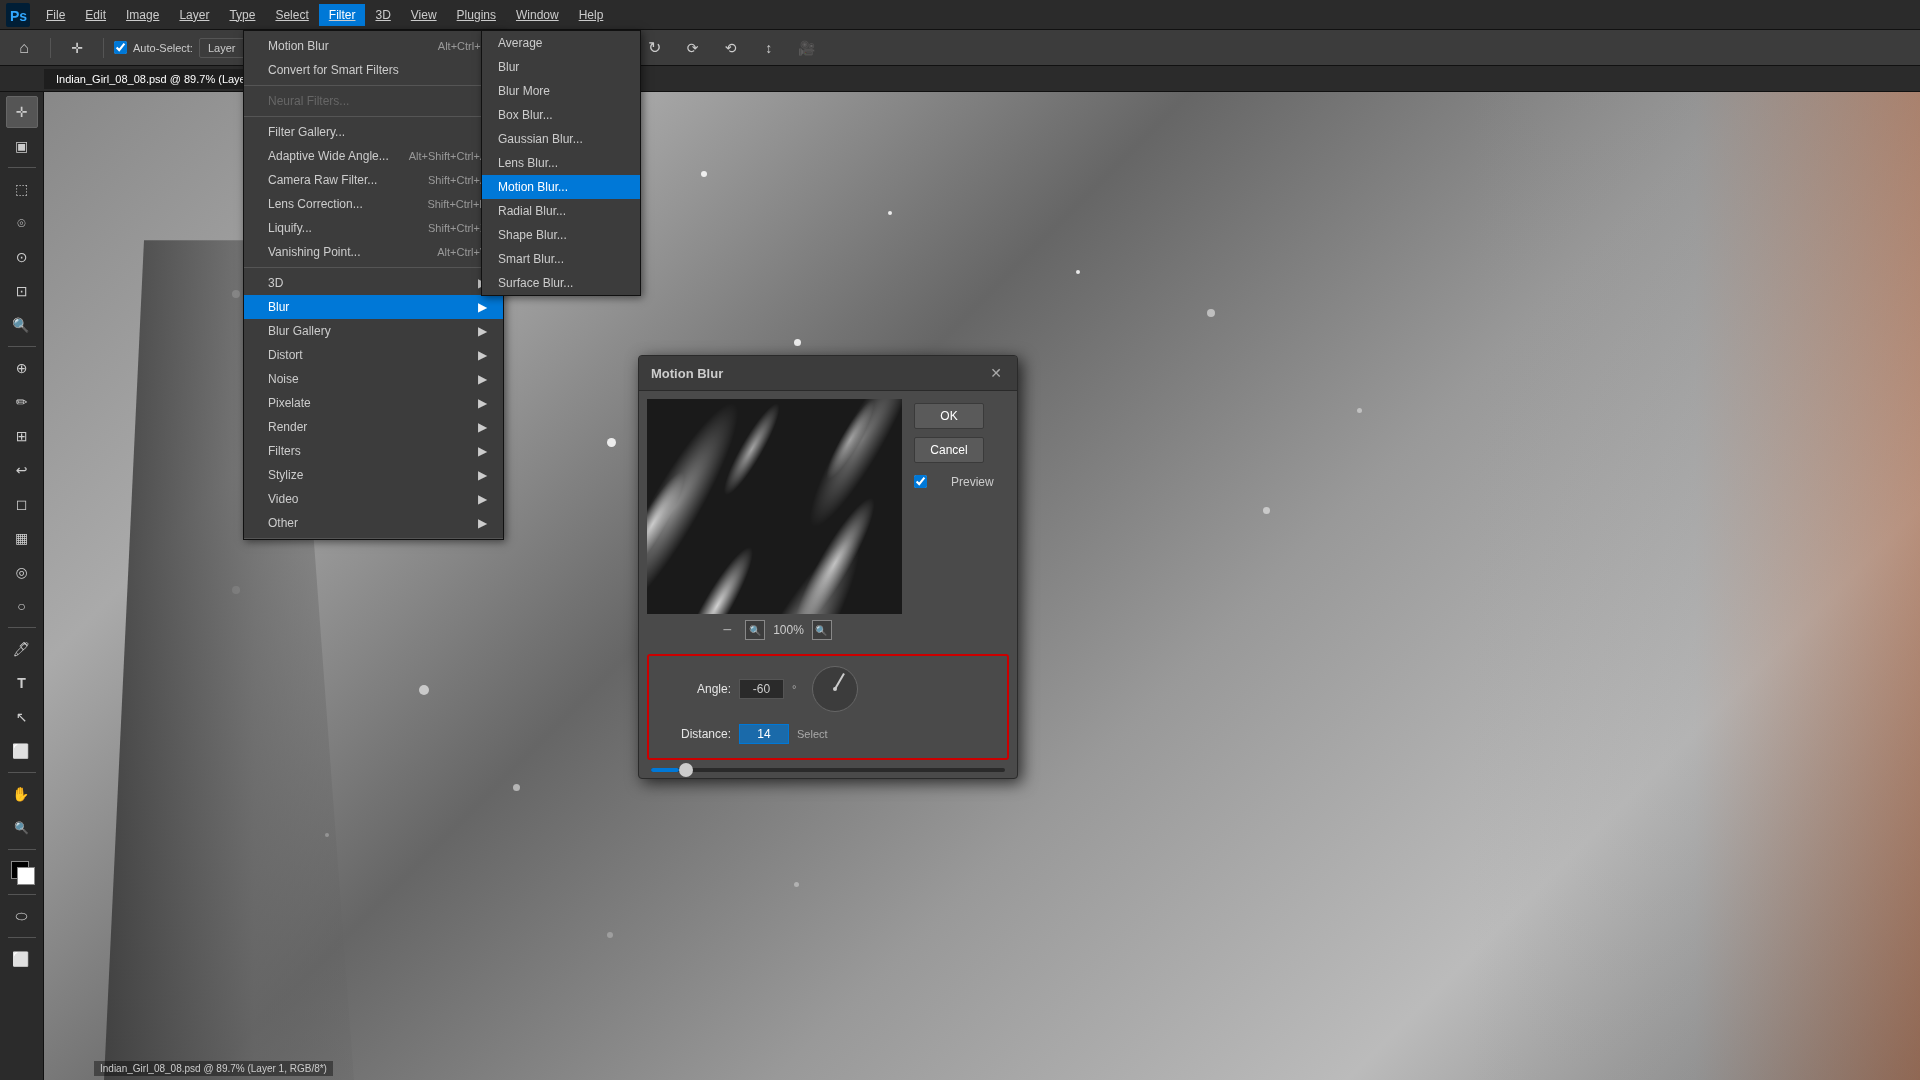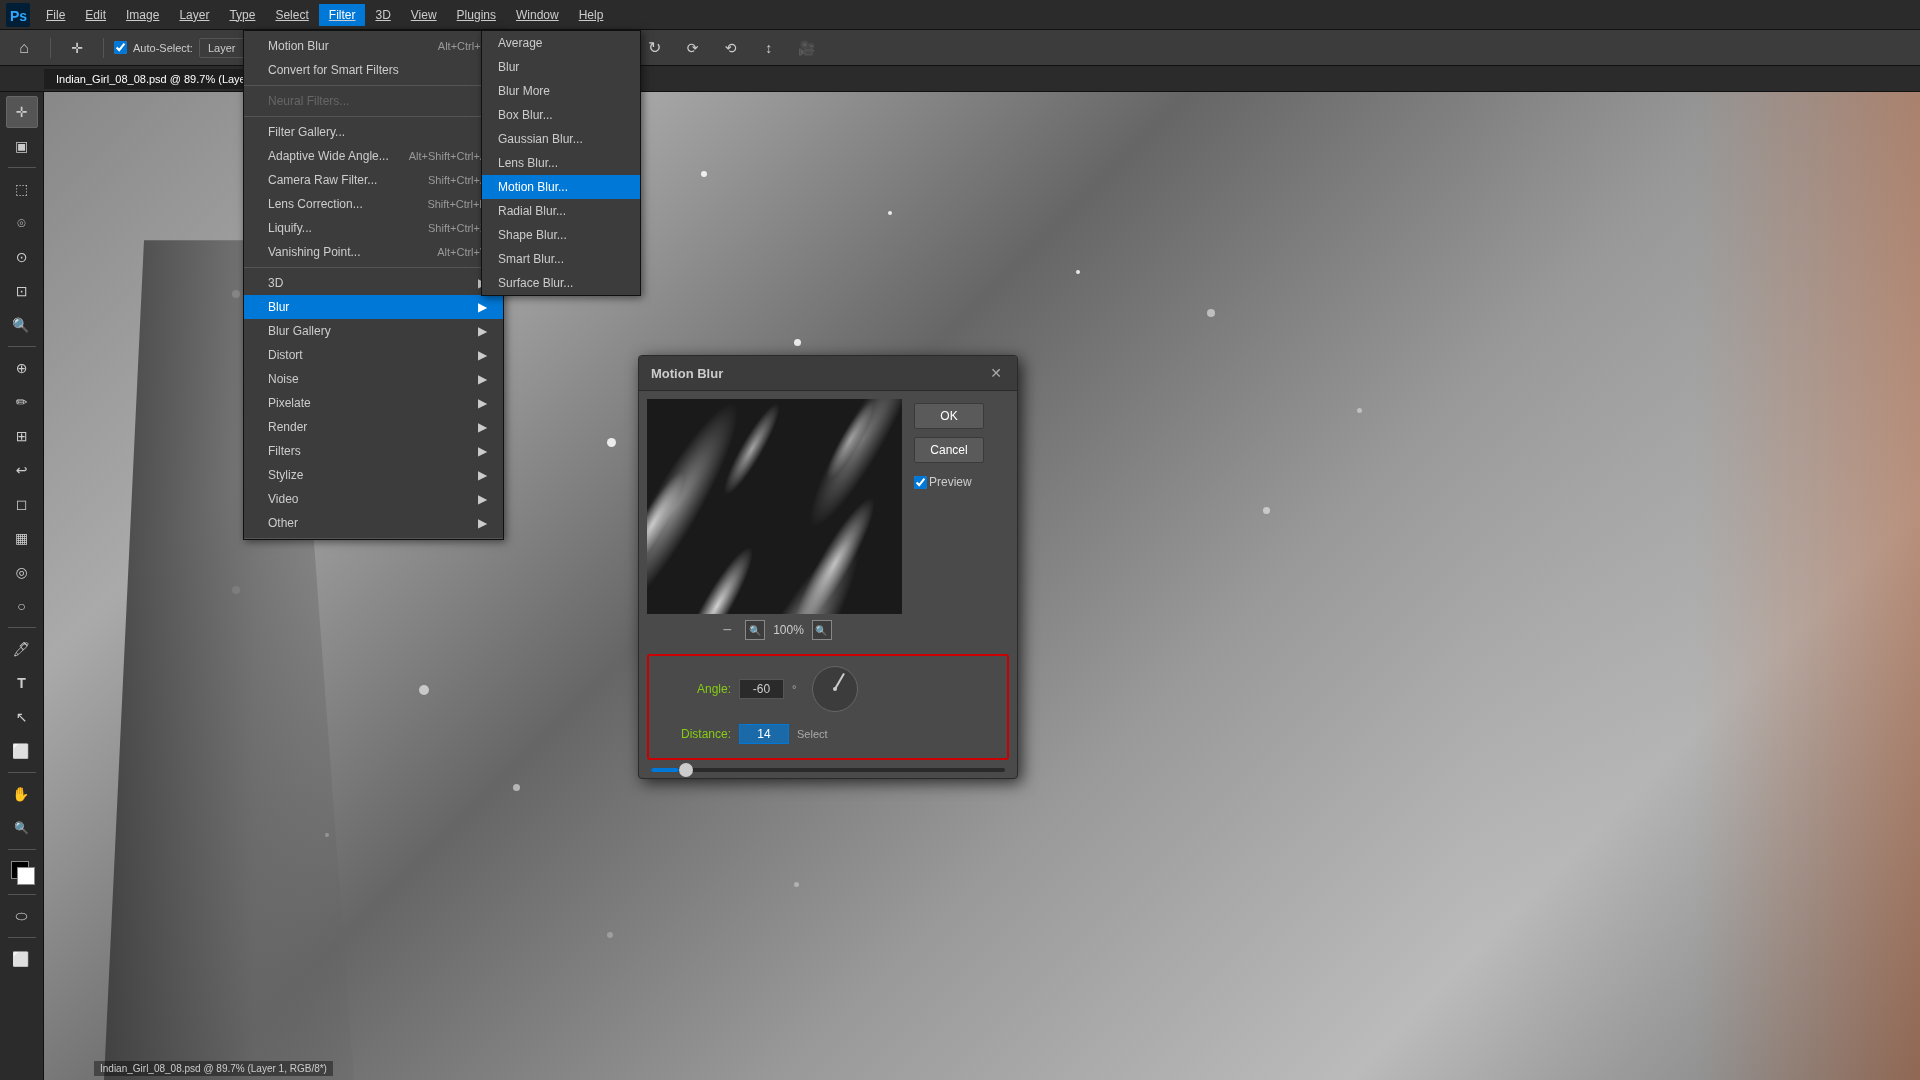--- a/index.html
+++ b/index.html
@@ -310,43 +310,43 @@
       color: #ffffff;
       font-size: 12px;
       cursor: pointer;
       border-radius: 2px;
       text-align: center;
     }
     .dialog-btn.primary { background: #5a5a5a; }
 
     #preview-checkbox-row {
       display: flex;
-      align-items: flex-end;
-      gap: 2px;
+      align-items: flex-start;
+      gap: 24px;
       margin-top: 4px;
     }
     #preview-checkbox-row input[type="checkbox"] {
       accent-color: #0078d7;
     }
 
     
     #params-section {
       border: 2px solid #cc0000;
       border-radius: 3px;
       padding: 10px 12px;
       margin: 0 8px 8px 8px;
     }
     .param-row {
       display: flex;
       align-items: center;
       gap: 8px;
       margin-bottom: 12px;
     }
     .param-label {
-      color: #84cc16;
+      color: #e5e5e5;
       font-size: 12px;
       width: 70px;
       text-align: right;
     }
     .param-value {
       width: 45px;
       background: #2a2a2a;
       border: 1px solid #555;
       color: #ccc;
       font-size: 12px;

